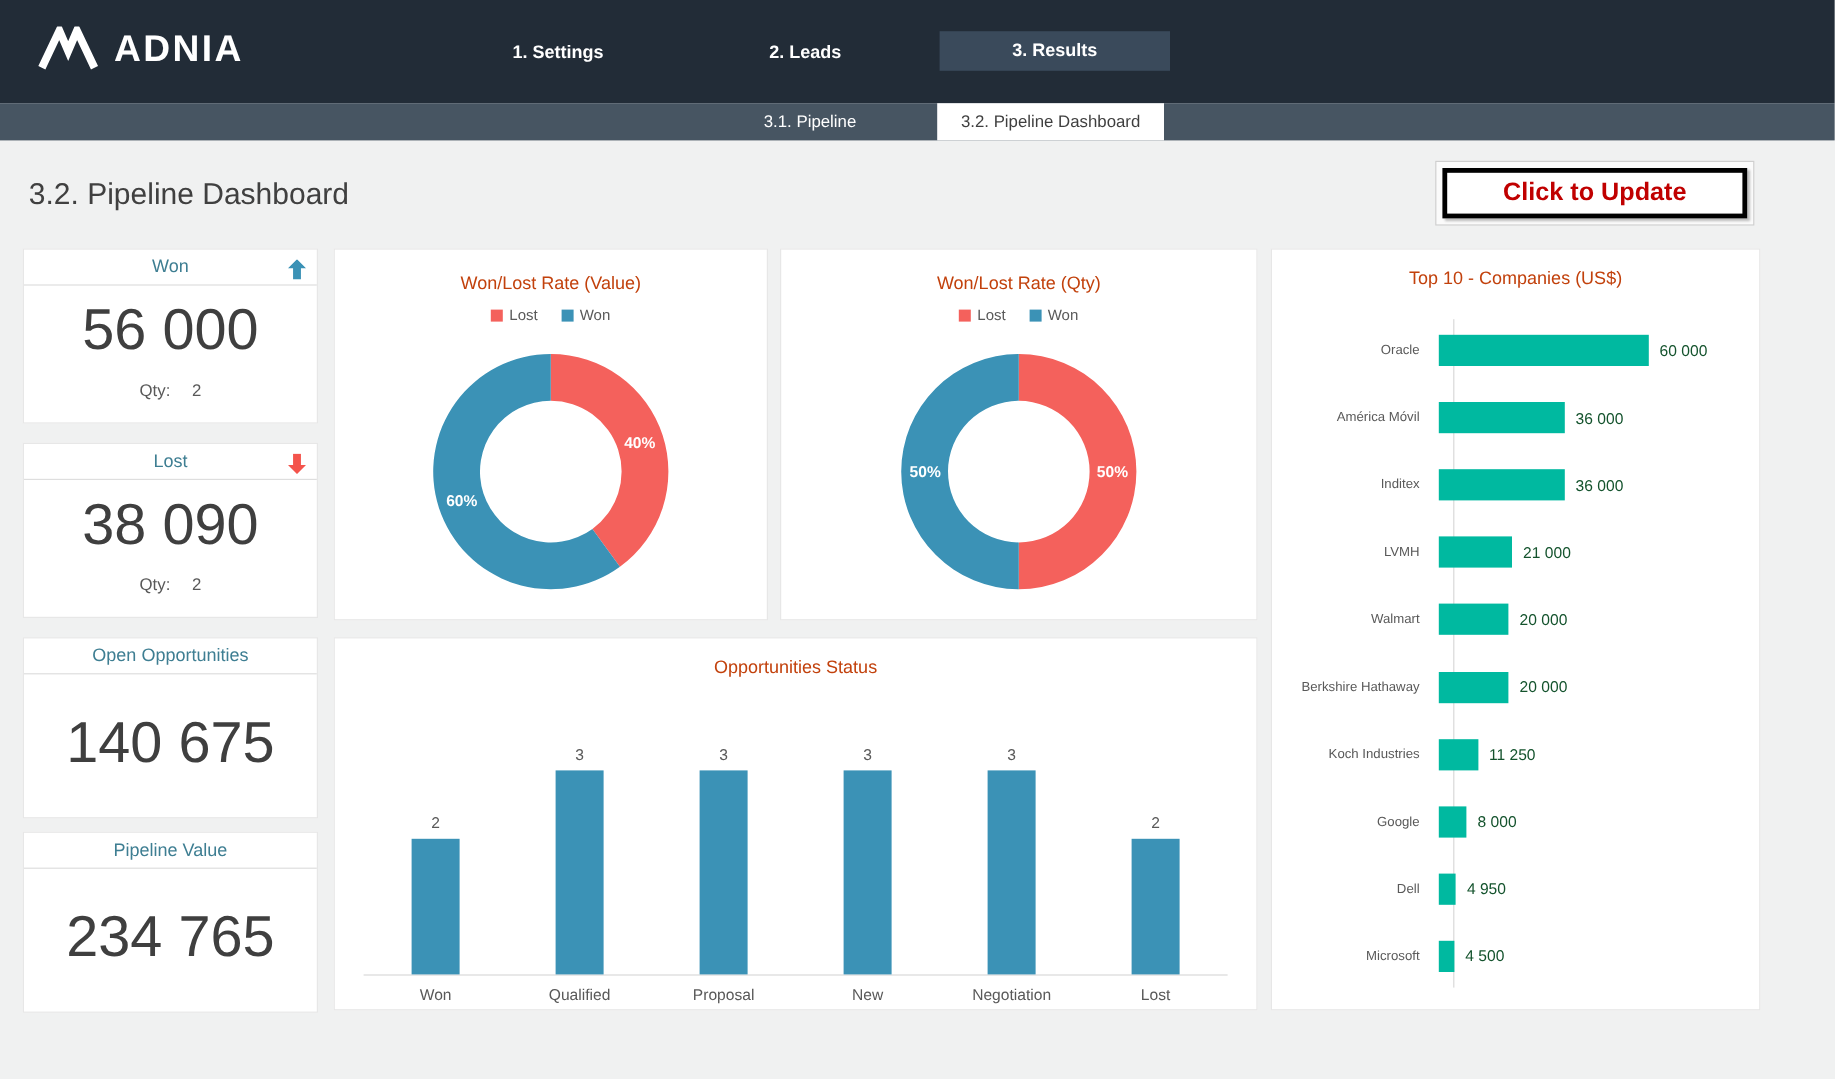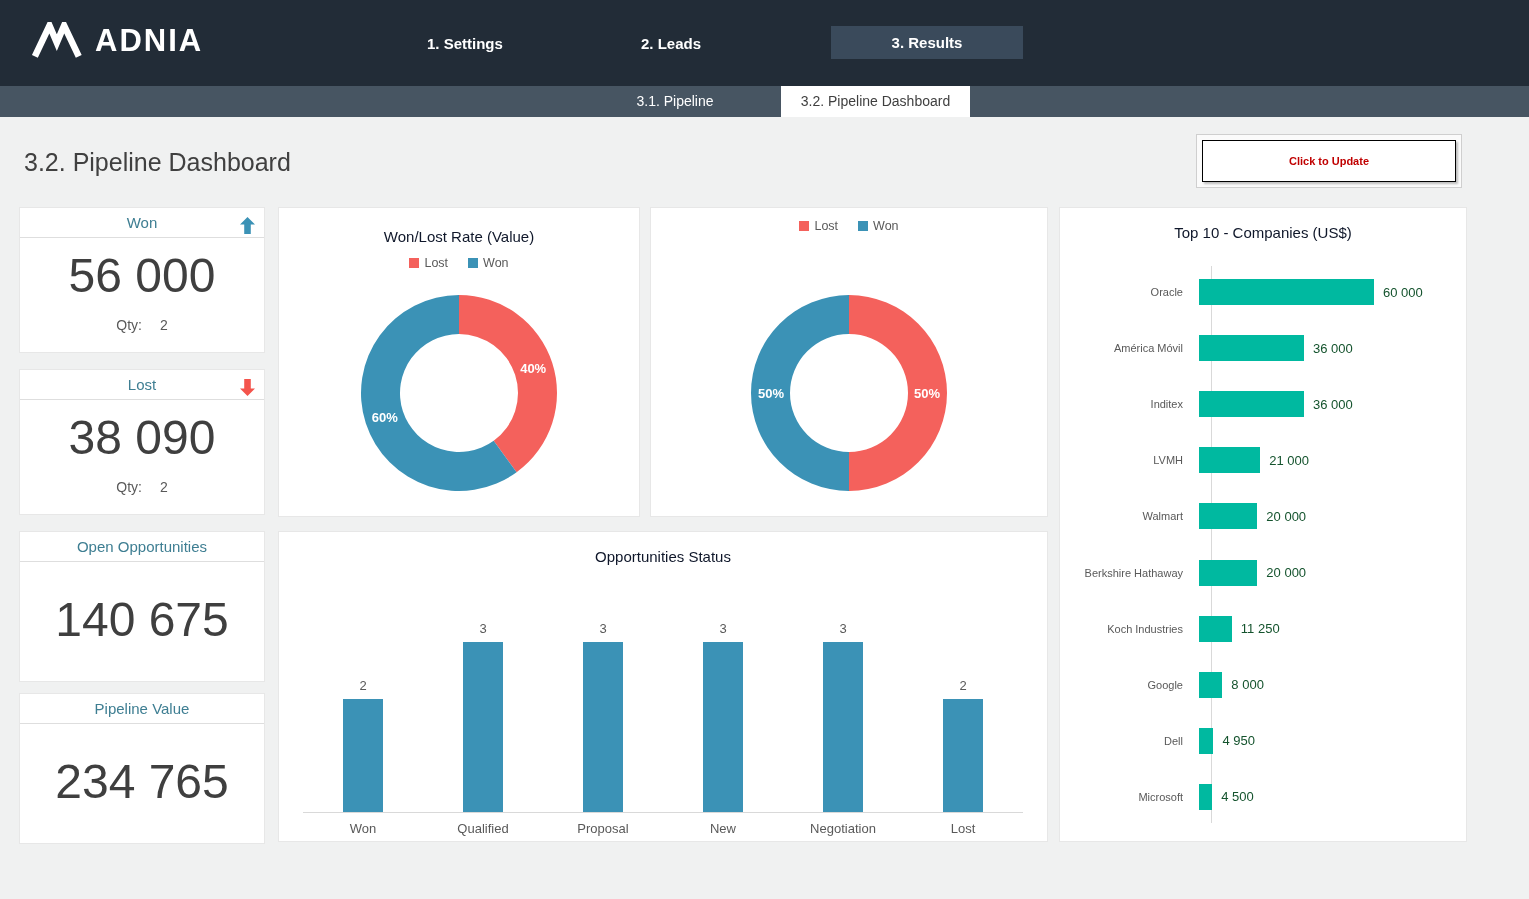--- a/index.html
+++ b/index.html
@@ -7,32 +7,32 @@
   body { font-family:"Liberation Sans", sans-serif; background:#f0f1f1; }
   .app { position:relative; width:1529px; height:899px; background:#f0f1f1; overflow:hidden; }
 
   
   .topbar { position:absolute; left:0; top:0; width:1529px; height:86px; background:#222c37; }
   .brand { position:absolute; left:30px; top:22px; display:flex; align-items:center; gap:13px; }
   .brand-text { color:#ffffff; font-size:31px; font-weight:bold; letter-spacing:2px; }
   .nav-item { position:absolute; color:#ffffff; font-size:15px; font-weight:bold; text-decoration:none; cursor:pointer; }
   .nav-item.n0 { left:427px; top:35px; }
   .nav-item.n1 { left:641px; top:35px; }
-  .nav-item.n2 { left:783px; top:26px; width:192px; height:33px; line-height:33px; text-align:center; background:#3a4a5b;margin-left:48px; }
+  .nav-item.n2 { left:783px; top:26px; width:192px; height:33px; line-height:33px; text-align:center; background:#3a4a5b; }
 
   
   .subbar { position:absolute; left:0; top:86px; width:1529px; height:31px; background:#475562; }
   .subtab { position:absolute; top:0; height:31px; line-height:31px; font-size:14px; color:#ffffff; text-align:center; text-decoration:none; cursor:pointer; }
   .subtab.t0 { left:600px; width:150px; }
   .subtab.t1 { left:781px; width:189px; background:#ffffff; color:#3f3f3f; }
 
   
   .page-title { position:absolute; left:24px; top:148px; font-size:25px; font-weight:normal; color:#404040; }
   .update-frame { position:absolute; left:1196px; top:134px; width:266px; height:54px; border:1px solid #cfcfcf; background:#fbfbfb; padding:5px; }
-  .update-btn { width:100%; height:100%; background:#ffffff; border:1px solid #000000; box-shadow:2px 2px 2px rgba(0,0,0,0.25); color:#c00000; font-size:11px; font-weight:bold; font-family:inherit; cursor:pointer; }
+  .update-btn { width:100%; height:100%; background:#ffffff; border:4px solid #000000; box-shadow:2px 2px 2px rgba(0,0,0,0.25); color:#c00000; font-size:21px; font-weight:bold; font-family:inherit; cursor:pointer; }
 
   
   .card { position:absolute; background:#ffffff; border:1px solid #e7e7e7; }
 
   .kpi-won  { left:19px; top:207px; width:246px; height:146px; }
   .kpi-lost { left:19px; top:369px; width:246px; height:146px; }
   .kpi-open { left:19px; top:531px; width:246px; height:151px; }
   .kpi-pipe { left:19px; top:693px; width:246px; height:151px; }
 
   .kpi-title { position:relative; height:30px; line-height:30px; text-align:center; color:#3e7e92; font-size:15px; border-bottom:1px solid #dedede; }
@@ -41,21 +41,21 @@
   .kpi-value.tall { margin-top:30px; }
   .kpi-qty { text-align:center; font-size:14px; color:#595959; margin-top:14px; }
   .kpi-qty .qty-num { margin-left:18px; }
 
   
   .dc1 { left:278px; top:207px; width:362px; height:310px; }
   .dc2 { left:650px; top:207px; width:398px; height:310px; }
   .bars-card { left:278px; top:531px; width:770px; height:311px; }
   .top10-card { left:1059px; top:207px; width:408px; height:635px; }
 
-  .chart-title { text-align:center; font-size:15px; color:#0f172a; }
+  .chart-title { text-align:center; font-size:15px; color:#c2410c; }
   .donut-card .chart-title { margin-top:20px; }
   .bars-card .chart-title { margin-top:16px;text-align:center; }
   .top10-card .chart-title { margin-top:16px; }
 
   .legend { display:flex; justify-content:center; gap:20px; margin-top:11px; }
   .legend-item { display:flex; align-items:center; gap:5px; font-size:12.5px; color:#595959; }
   .legend-swatch { width:10px; height:10px; display:inline-block; }
 
   .donut-wrap { position:absolute; left:50%; top:80px; transform:translateX(-50%); width:210px; height:210px; }
 
@@ -164,20 +164,21 @@
       </div>
     <div class="donut-wrap" id="donut-0"><svg width="210" height="210" viewBox="0 0 210 210">
           <path d="M105 7 A98 98 0 0 1 162.60295472466237 184.28366544874484 L139.67932988525592 152.73200266812188 A59 59 0 0 0 105 46 Z" fill="#f4615c"></path>
           <text x="179.18240827102198" y="85.3966744387541" text-anchor="middle" fill="#ffffff" font-size="13" font-weight="bold">40%</text>
           <path d="M162.60295472466237 184.28366544874484 A98 98 0 1 1 104.99999999999997 7 L104.99999999999999 46 A59 59 0 1 0 139.67932988525592 152.73200266812188 Z" fill="#3b92b6"></path>
           <text x="30.81759172897803" y="133.60332556124592" text-anchor="middle" fill="#ffffff" font-size="13" font-weight="bold">60%</text>
         </svg></div>
   </section>
 
   <section class="card donut-card dc2">
+    <div class="chart-title">Won/Lost Rate (Qty)</div>
     <div class="legend" id="legend-1">
         <span class="legend-item">
           <span class="legend-swatch" style="background: rgb(244, 97, 92);"></span>
           <span>Lost</span>
         </span>
         <span class="legend-item">
           <span class="legend-swatch" style="background: rgb(59, 146, 182);"></span>
           <span>Won</span>
         </span>
       </div>

